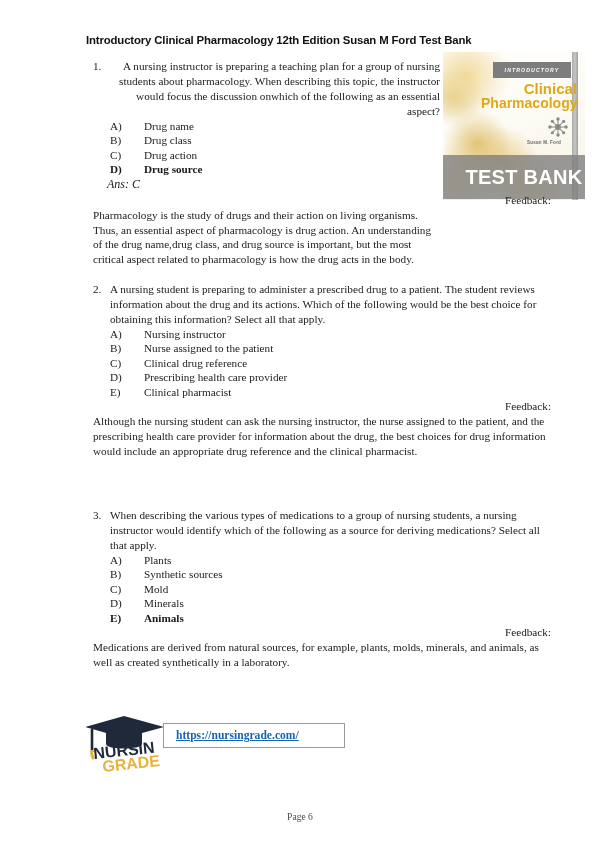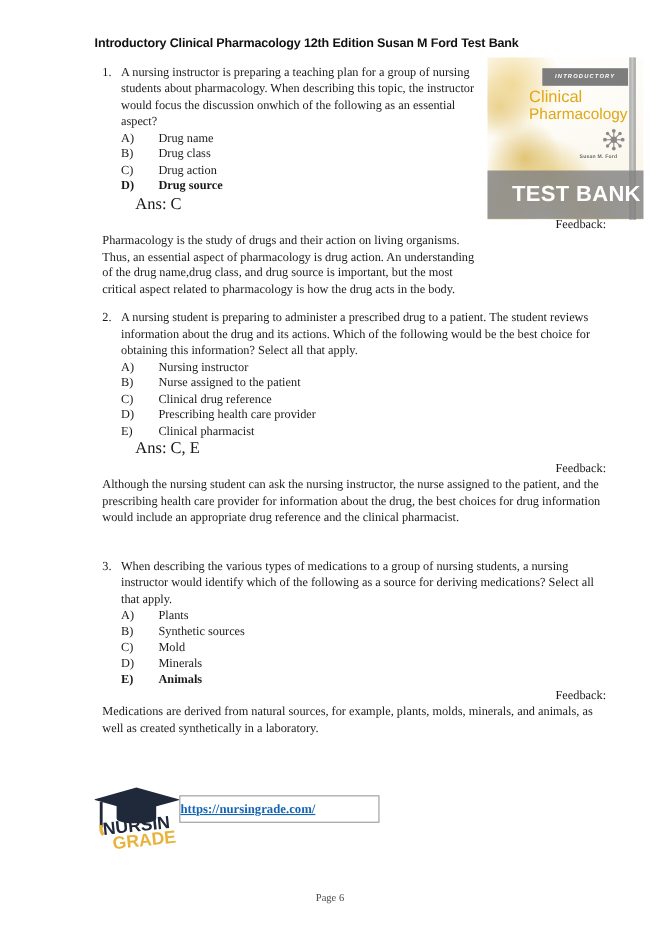--- a/index.html
+++ b/index.html
@@ -85,22 +85,23 @@
     letter-spacing: 1.1px;
     color: #ffffff;
     font-style: italic;
     font-weight: bold;
   }
   .cover-title {
     position: absolute;
     left: 38px;
     top: 29px;
     width: 96px;
+    text-align: right;
     font-family: "Liberation Sans", "DejaVu Sans", sans-serif;
-    font-weight: normal;
+    font-weight: bold;
     color: #e0a818;
     line-height: 1.02;
   }
   .cover-title .l1 { display: block; font-size: 15px; }
   .cover-title .l2 { display: block; font-size: 14px; }
   .cover-mol {
     position: absolute;
     left: 104px;
     top: 64px;
     width: 22px;
@@ -158,42 +159,43 @@
     flex: 0 0 17px;
     font-size: 11.2px;
     line-height: 1.33;
   }
   .q-stem {
     flex: 1 1 auto;
     font-size: 11.2px;
     line-height: 1.33;
     text-align: left;
   }
-  .q-stem.narrow { width: 330px; flex: 0 0 330px; }
+  .q-stem.narrow { width: 330px; flex: 0 0 330px; text-align: right; }
 
   .options {
     margin-left: 17px;
     margin-top: 0px;
   }
   .opt {
     display: flex;
     font-size: 11.2px;
     line-height: 1.30;
   }
   .opt-letter {
     width: 34px;
     flex: 0 0 34px;
   }
   .opt-text { flex: 1 1 auto; }
   .opt.bold .opt-letter, .opt.bold .opt-text { font-weight: bold; }
 
   .ans {
-    margin-left: 30px;
-    font-size: 15px;
+    margin-left: 14px;
+    font-size: 12px;
     line-height: 1.33;
+    font-style: italic;
   }
   .fb-label {
     margin-left: 17px;
     font-size: 11.2px;
     font-weight: normal;
     line-height: 1.33;
     text-align: right;
   }
   .fb-body {
     font-size: 11.2px;
@@ -212,20 +214,21 @@
   .url-box {
     position: absolute;
     left: 163px;
     top: 723px;
     width: 182px;
     height: 25px;
     border: 1px solid #9a9a9a;
     background: #ffffff;
     display: flex;
     align-items: center;
+    padding-left: 12px;
     box-sizing: border-box;
   }
   .url-box a {
     font-family: "Liberation Serif", "DejaVu Serif", serif;
     font-size: 11.6px;
     font-weight: bold;
     color: #1464b4;
     text-decoration: underline;
   }
 
@@ -337,21 +340,20 @@
         </div>
         <div class="opt">
           <div class="opt-letter">D)</div>
           <div class="opt-text">Prescribing health care provider</div>
         </div>
         <div class="opt">
           <div class="opt-letter">E)</div>
           <div class="opt-text">Clinical pharmacist</div>
         </div>
       </div>
-      <div class="ans">Ans: C, E</div>
       <div class="fb-label">Feedback:</div>
       <div class="fb-body">Although the nursing student can ask the nursing instructor, the nurse assigned to the patient, and the prescribing health care provider for information about the drug, the best choices for drug information would include an appropriate drug reference and the clinical pharmacist.</div>
     </div>
 
     <div class="question" style="top:508px;">
       <div class="q-head">
         <div class="q-num">3.</div>
         <div class="q-stem">When describing the various types of medications to a group of nursing students, a nursing instructor would identify which of the following as a source for deriving medications? Select all that apply.</div>
       </div>
       <div class="options">

